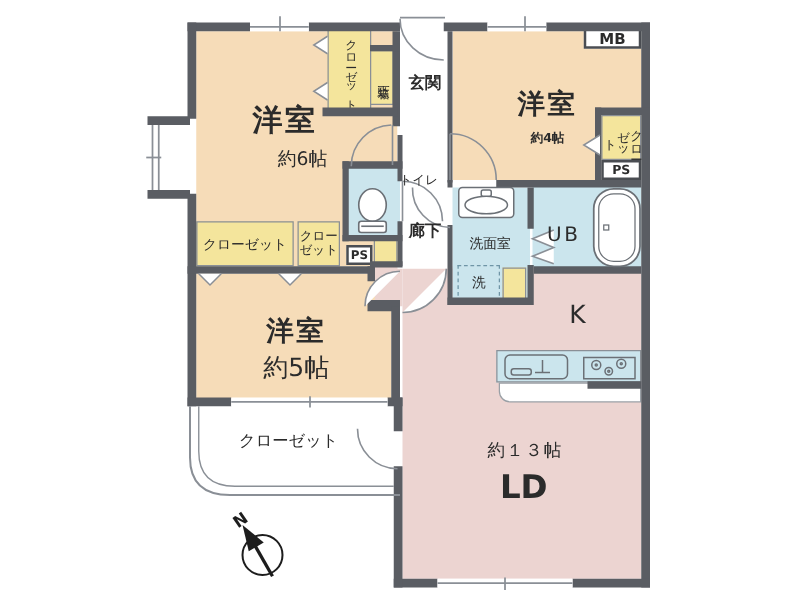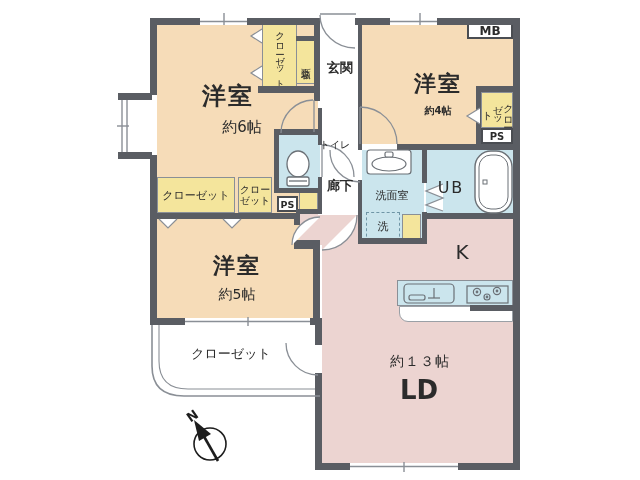--- a/index.html
+++ b/index.html
@@ -201,21 +201,21 @@
     </g>
   </svg>
 
   <div class="lbl rname" style="left:228px;top:97px;font-size:24px;">洋室</div>
   <div class="lbl" style="left:242px;top:128px;font-size:15px;">約6帖</div>
 
   <div class="lbl rname" style="left:438px;top:84px;font-size:22px;">洋室</div>
   <div class="lbl" style="left:438px;top:111px;font-size:10px;font-weight:bold;">約4帖</div>
 
   <div class="lbl rname" style="left:237px;top:266px;font-size:22px;">洋室</div>
-  <div class="lbl" style="left:237px;top:294px;font-size:14px;">約5帖</div>
+  <div class="lbl" style="left:237px;top:294px;font-size:20px;">約5帖</div>
 
   <div class="lbl" style="left:420px;top:361px;font-size:14px;letter-spacing:1px;">約１３帖</div>
   <div class="lbl rname" style="left:419px;top:391px;font-size:26px;letter-spacing:0;">LD</div>
 
   <div class="lbl rname" style="left:463px;top:252px;font-size:20px;font-weight:normal;">K</div>
   <div class="lbl rname" style="left:451px;top:188px;font-size:16px;font-weight:normal;">UB</div>
 
   <div class="lbl" style="left:340px;top:68px;font-size:13px;font-weight:bold;">玄関</div>
   <div class="lbl" style="left:340px;top:186px;font-size:13px;font-weight:bold;">廊下</div>
   <div class="lbl" style="left:299px;top:145px;font-size:10px;margin-left:36px;">トイレ</div>

